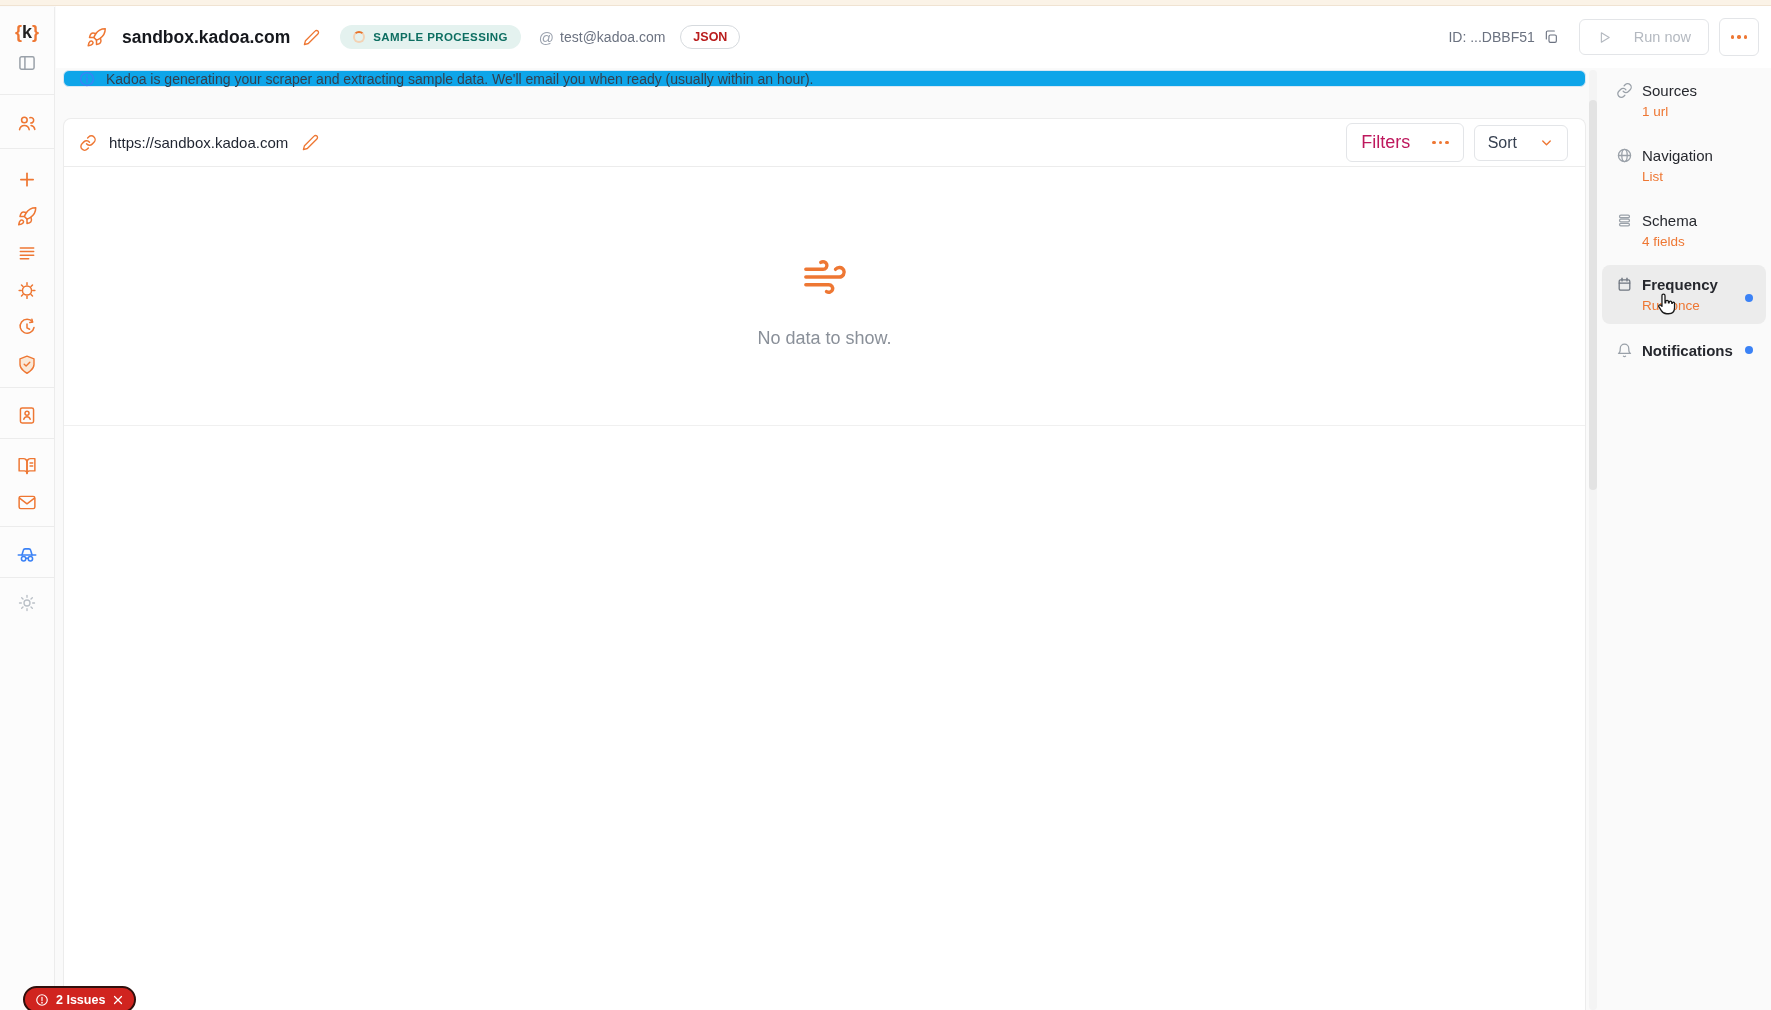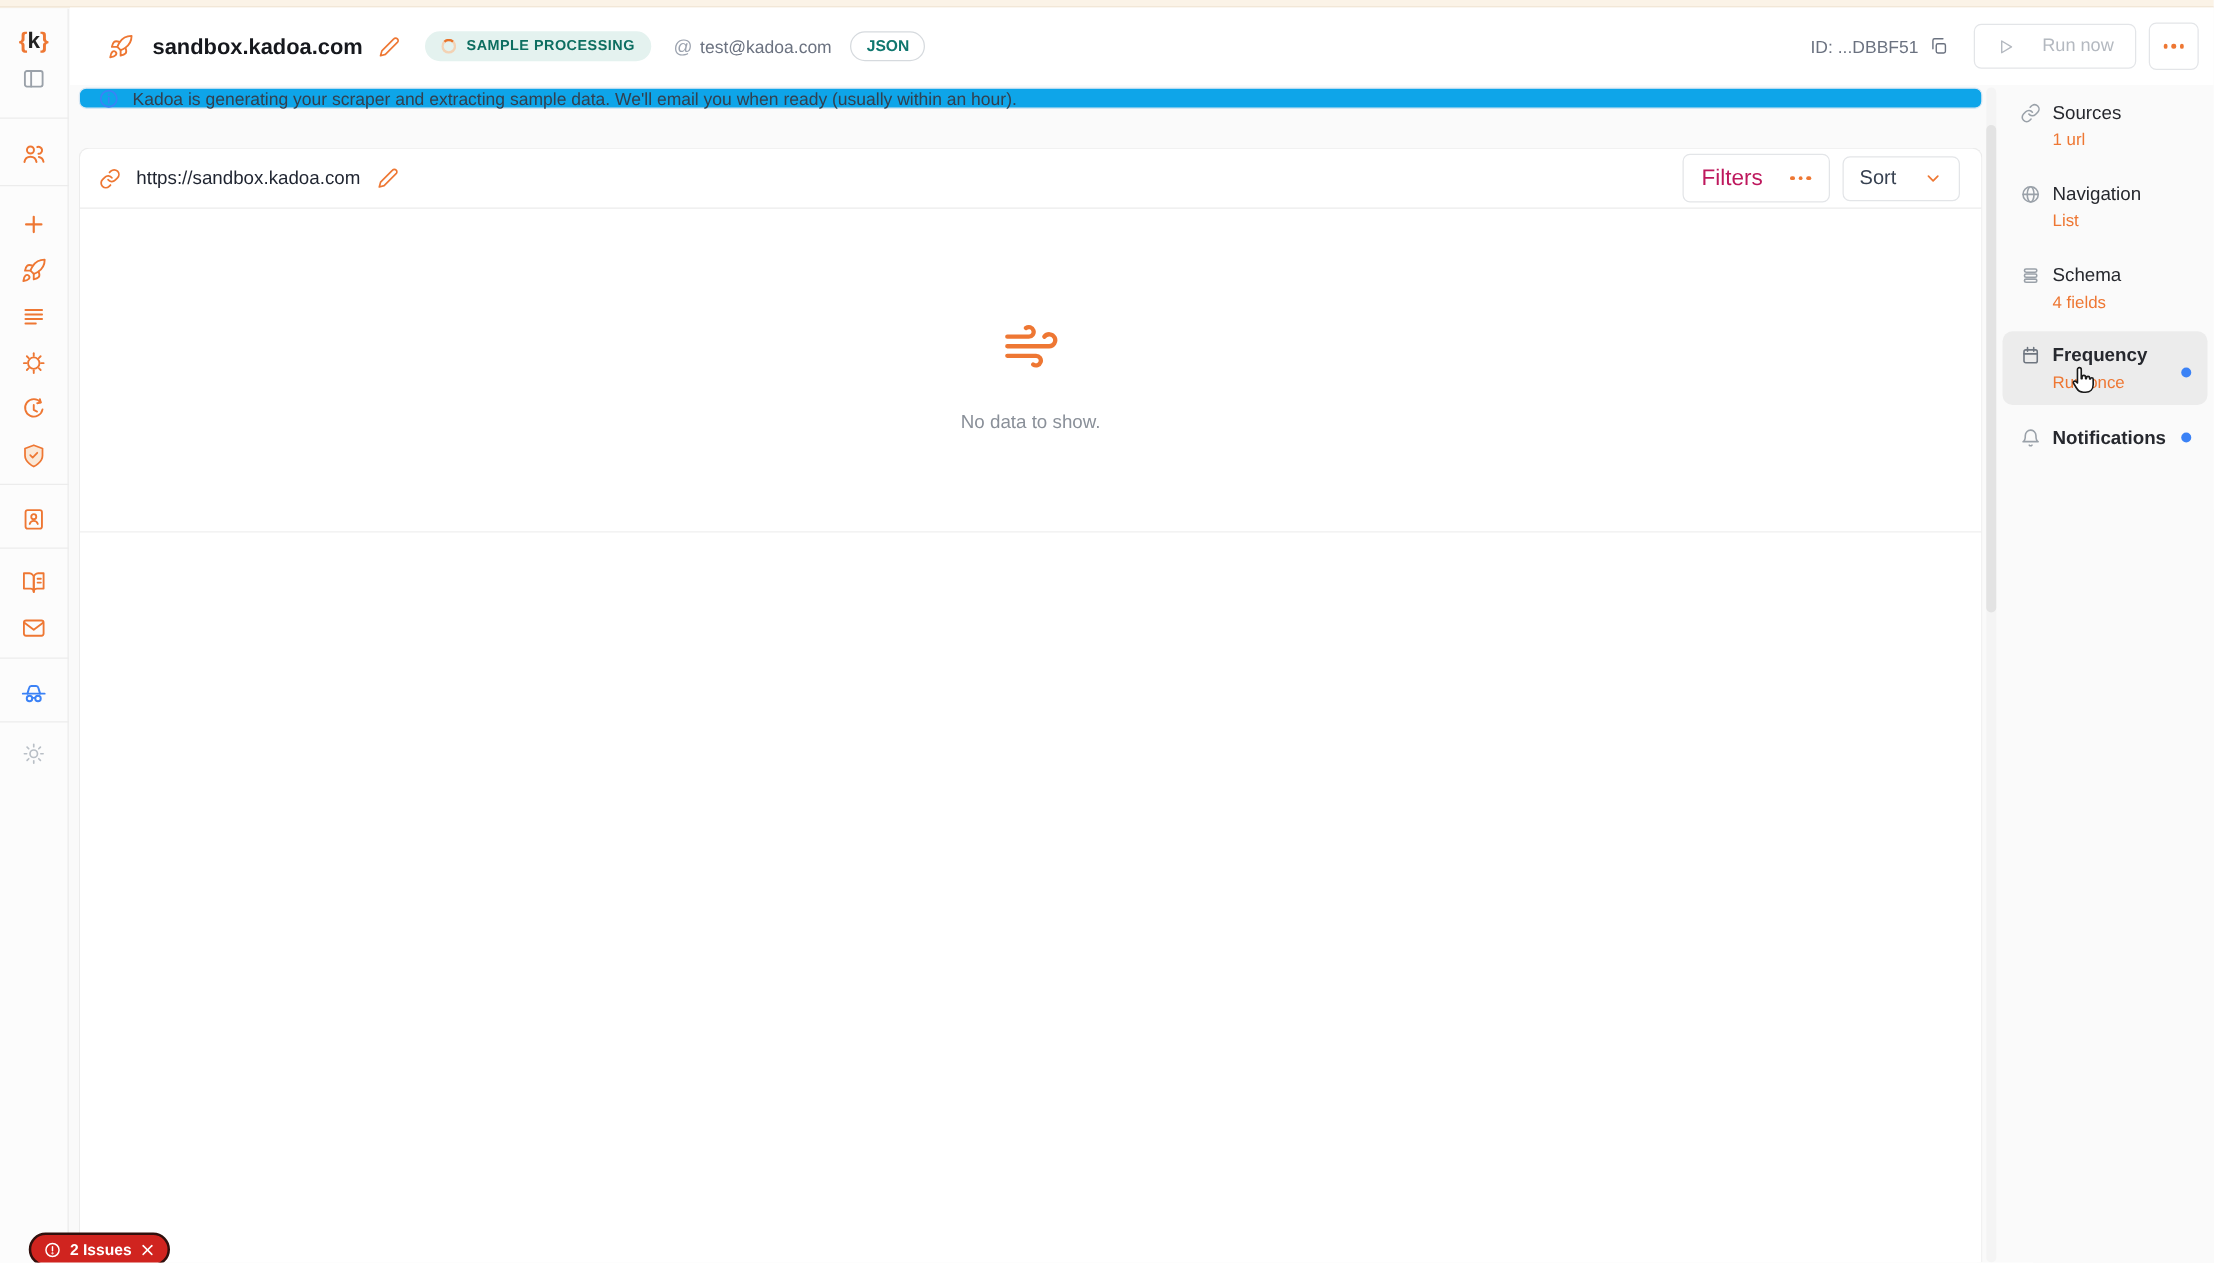--- a/index.html
+++ b/index.html
@@ -34,21 +34,21 @@
   .status-badge { margin-left:20px; display:flex; align-items:center; gap:8px;
     background:#e4f2ef; border-radius:999px; padding:6px 13px; }
   .status-badge .txt { font-size:11.5px; font-weight:700; letter-spacing:.4px; color:#0d6e61; }
   .spinner { width:12px; height:12px; border-radius:50%;
     border:2px solid #f3d2b4; border-top-color:#e8732a; animation:spin 1s linear infinite; }
   @keyframes spin { to { transform:rotate(360deg);} }
   .email { margin-left:18px; display:flex; align-items:center; gap:6px;
     color:#6b7280; font-size:14px; }
   .at { color:#9ca3af; font-size:15px; }
   .json-badge { margin-left:15px; border:1px solid #d6dade; border-radius:999px;
-    padding:4px 12px; font-size:12.5px; font-weight:700; color:#0f766e; background:#fff; }
+    padding:4px 12px; font-size:12.5px; font-weight:700; color:#b91c1c; background:#fff; }
   .hspacer { flex:1; }
   .wid { display:flex; align-items:center; gap:8px; color:#6b7280; font-size:14px; }
   .btn { display:flex; align-items:center; gap:22px; border:1px solid #e3e5e8;
     border-radius:6px; background:#fff; cursor:pointer; }
   .run-btn { margin-left:20px; padding:9px 17px; font-size:14.5px; color:#b4b9c0; }
   .more-btn { margin-left:10px; width:40px; height:38px; justify-content:center; }
   .dots { display:flex; gap:3px; }
   .dots i { width:3.5px; height:3.5px; border-radius:50%; background:#ee7733; }
 
   
@@ -62,21 +62,21 @@
     background:#fff; border:1px solid #ececec; border-bottom:none;
     border-radius:8px 8px 0 0; }
   .url-row { height:48px; border-bottom:1px solid #ececec;
     display:flex; align-items:center; padding:0 15px; }
   .url-text { font-size:15px; color:#1f2430; margin-left:12px; }
   .url-row .edit-pencil { margin-left:14px; }
   .filters-btn { padding:8px 14px; font-size:18px; color:#be185d; }
   .sort-btn { margin-left:10px; margin-right:2px; padding:8px 13px; font-size:16px; color:#374151; }
   .empty { position:absolute; left:0; top:135px; width:100%; text-align:center; }
   .empty .wind { display:inline-block; }
-  .empty .msg { margin-top:24px; font-size:15px; color:#8a9099; }
+  .empty .msg { margin-top:24px; font-size:18px; color:#8a9099; }
   .card-div { position:absolute; left:0; top:306px; width:100%; height:1px; background:#f0f0f0; }
 
   
   .sb-track { position:absolute; left:1589px; top:70px; width:8px; height:940px; background:#f4f4f4; border-radius:4px; }
   .sb-thumb { position:absolute; left:1589px; top:100px; width:8px; height:390px; background:#e3e3e3; border-radius:4px; }
 
   
   .panel { position:absolute; left:1602px; top:0; width:164px; height:1010px; }
   .p-item { position:absolute; left:0; width:164px; padding:0 14px; cursor:pointer; }
   .p-row { display:flex; align-items:center; gap:9px; }

